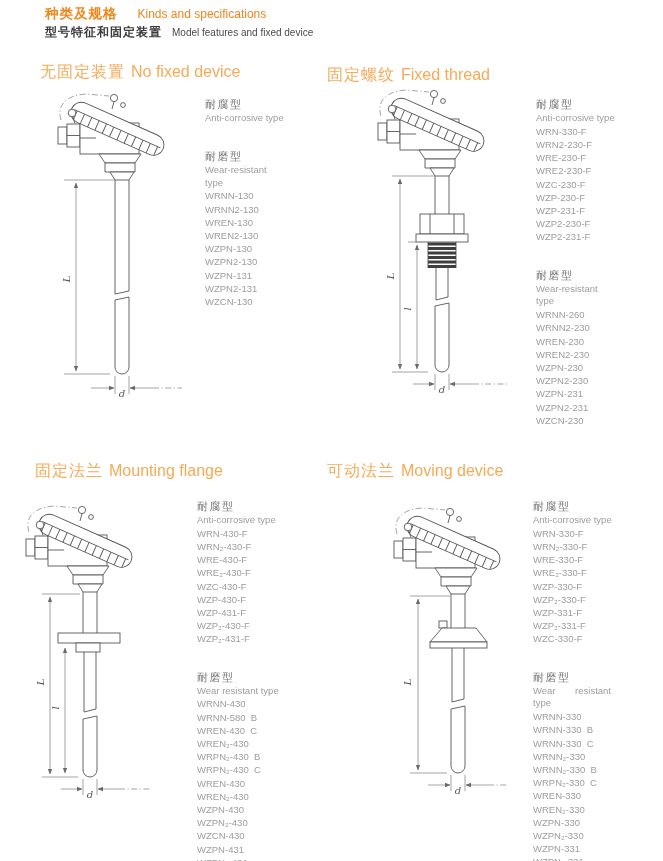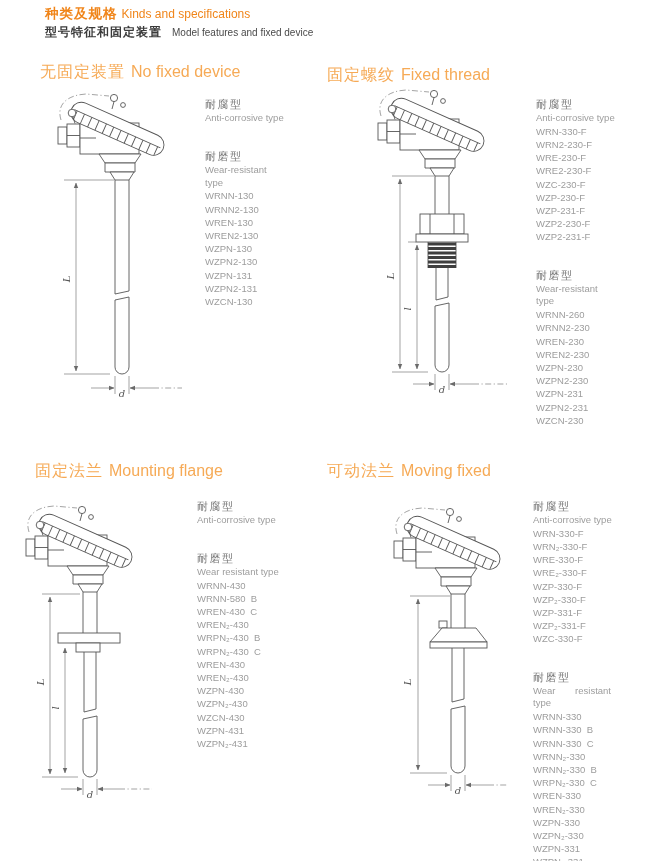--- a/index.html
+++ b/index.html
@@ -5,21 +5,21 @@
   html,body{margin:0;padding:0}
   body{
     width:663px;height:861px;position:relative;overflow:hidden;
     background:#ffffff;
     font-family:"Liberation Sans","DejaVu Sans",sans-serif;
   }
   .abs{position:absolute}
 
   
   .h1-zh{font-weight:bold;font-size:13.5px;color:#F0851A;letter-spacing:1px}
-  .h1-en{font-size:12px;color:#F0851A;margin-left:4px}
+  .h1-en{font-size:12px;color:#F0851A;margin-left:20px}
   .h2-zh{font-weight:bold;font-size:12px;color:#3a3a3a;letter-spacing:1px}
   .h2-en{font-size:10px;color:#4a4a4a;margin-left:10px}
 
   
   .sec-title{font-size:16px;color:#F6AA56;white-space:nowrap}
   .sec-title .zh{letter-spacing:1px;margin-right:6px}
 
   
   .lists .group + .group{margin-top:24px}
   .type-zh{font-size:11px;color:#787878;letter-spacing:1.5px;line-height:14px;margin-bottom:1px}
@@ -242,20 +242,31 @@
     <line x1="41" y1="299" x2="62" y2="299" class="dim" marker-end="url(#ah)"></line>
     <line x1="99" y1="299" x2="78" y2="299" class="dim" marker-end="url(#ah)"></line>
     <path d="M99,299 H132" class="dd"></path>
     <text class="dl" x="70" y="308" text-anchor="middle">d</text>
   </svg>
 
   <div class="abs lists" style="left:197px;top:499px">
     <div class="group">
       <div class="type-zh">耐腐型</div>
       <div class="type-en w104">Anti-corrosive type</div>
+      <div class="models">
+          <div class="model-line">WRN-430-F</div>
+          <div class="model-line">WRN₂-430-F</div>
+          <div class="model-line">WRE-430-F</div>
+          <div class="model-line">WRE₂-430-F</div>
+          <div class="model-line">WZC-430-F</div>
+          <div class="model-line">WZP-430-F</div>
+          <div class="model-line">WZP-431-F</div>
+          <div class="model-line">WZP₂-430-F</div>
+          <div class="model-line">WZP₂-431-F</div>
+        </div>
     </div>
     <div class="group">
       <div class="type-zh">耐磨型</div>
       <div class="type-en w104">Wear resistant type</div>
       <div class="models">
           <div class="model-line">WRNN-430</div>
           <div class="model-line">WRNN-580  B</div>
           <div class="model-line">WREN-430  C</div>
           <div class="model-line">WREN₂-430</div>
           <div class="model-line">WRPN₂-430  B</div>
@@ -267,21 +278,21 @@
           <div class="model-line">WZCN-430</div>
           <div class="model-line">WZPN-431</div>
           <div class="model-line">WZPN₂-431</div>
         </div>
     </div>
   </div>
 </section>
 
 <section>
   <div class="abs sec-title" style="left:327px;top:461px">
-    <span class="zh">可动法兰</span><span>Moving fixed</span>
+    <span class="zh">可动法兰</span><span>Moving device</span>
   </div>
 
   <svg class="abs" style="left:355px;top:490px" width="170" height="365" viewBox="0 0 170 365">
     <use href="#tc-head" x="33" y="14"></use>
     <path d="M96,104 V138 M110,104 V138" class="ln"></path>
 
     <rect x="84" y="131" width="8" height="7" class="fw"></rect>
     <path d="M87,138 L121,138 L132,152 L75,152 Z" class="fw"></path>
     <rect x="75" y="152" width="57" height="6" class="fw"></rect>
 

